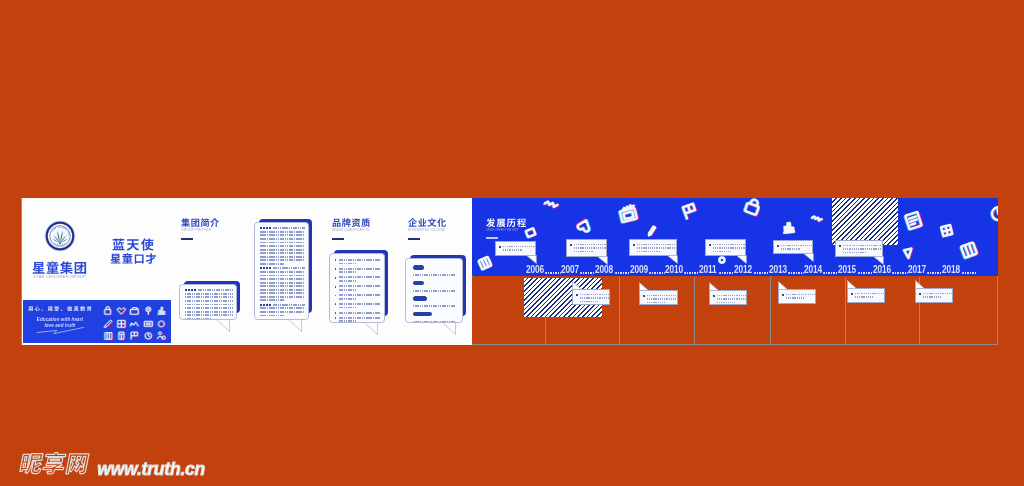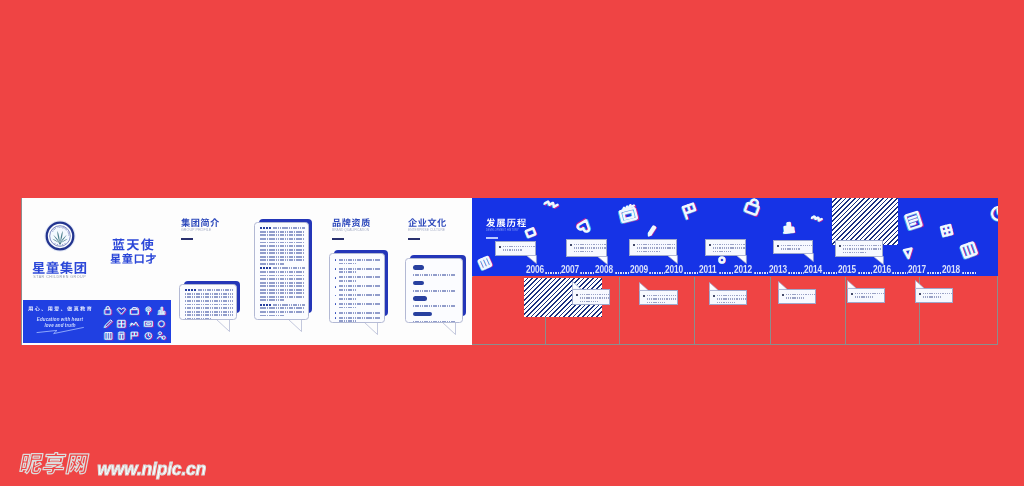--- a/index.html
+++ b/index.html
@@ -1,19 +1,19 @@
 <!DOCTYPE html>
 <html><head>
 <meta charset="utf-8">
 <title>Corporate Culture Wall</title>
 <style>
   html,body{margin:0;padding:0;background:#ffffff;}
   body{width:1024px;height:486px;overflow:hidden;
        font-family:"Liberation Sans",sans-serif;}
-  #stage{position:relative;width:1024px;height:486px;background:#ef4444;overflow:hidden;}
+  #stage{position:relative;width:1024px;height:486px;background:#c2410c;overflow:hidden;}
 
   
   .wall{position:absolute;left:21px;top:198px;width:977px;height:147px;}
   .panel{position:absolute;top:0;height:147px;background:#fdfdfd;box-sizing:border-box;}
   .vline{position:absolute;top:0;height:147px;width:1px;background:#8d8d8d;}
   .hline{position:absolute;height:1px;background:#8d8d8d;}
 
   
   .ttl{position:absolute;color:#2b47bb;font-weight:bold;white-space:nowrap;line-height:0;}
   .cjk{display:block;}
@@ -947,15 +947,15 @@
   <div class="wm">
     <span class="wm-cn" aria-label="昵享网">
         <svg class="cjk" width="69.30" height="22.50" viewBox="0 -880 3080 1000" fill="none" stroke="#dcdcdc" stroke-width="55.6" stroke-linejoin="round" shape-rendering="geometricPrecision">
           <g transform="scale(1,-1)">
             <path transform="translate(0,0)" d="M532 702H824V611H532ZM422 807V461C422 312 412 116 299 -16C327 -28 375 -59 395 -78C515 64 532 295 532 461V505H937V807ZM872 414C827 375 760 333 690 298V474H578V70C578 -44 606 -79 714 -79C736 -79 820 -79 844 -79C936 -79 966 -34 977 121C947 128 899 146 876 166C871 47 865 27 833 27C814 27 746 27 730 27C696 27 690 32 690 70V193C783 231 882 278 959 331ZM253 387V202H168V387ZM253 490H168V674H253ZM65 778V15H168V97H359V778Z"></path>
             <path transform="translate(1026.6666666666667,0)" d="M298 547H701V491H298ZM179 629V408H829V629ZM434 235V194H48V92H434V24C434 9 428 5 408 4C391 4 312 4 255 7C271 -21 288 -61 296 -92C383 -92 449 -92 496 -79C544 -65 562 -40 562 19V92H952V194H615C703 226 786 266 854 307L779 373L752 368H146V275H591C557 260 522 246 487 235ZM63 775V674H936V775H559V850H433V775Z"></path>
             <path transform="translate(2053.3333333333335,0)" d="M77 794V-88H192V681H341C340 611 337 544 331 481C305 502 279 523 253 542L194 466C234 435 276 398 316 359C295 241 258 143 193 72C218 57 267 21 284 3C341 73 378 161 403 266C423 242 441 219 454 198L519 287C497 319 464 356 426 394C438 481 444 577 448 681H596C595 616 593 555 588 497C564 517 539 536 515 554L455 477C495 446 536 410 574 373C554 246 515 143 444 69C470 54 519 16 536 -2C599 72 638 167 663 280C690 249 714 218 731 192L797 284C771 321 731 366 685 411C695 493 700 584 703 681H813V50C813 33 806 28 789 27C772 27 714 26 663 30C679 -1 697 -55 703 -87C786 -88 841 -85 879 -65C917 -46 929 -13 929 48V794Z"></path>
           </g>
         </svg>
       </span>
-    <span class="wm-en">www.nipic.cn</span>
+    <span class="wm-en">www.truth.cn</span>
   </div>
 </div>
 
 </body></html>

